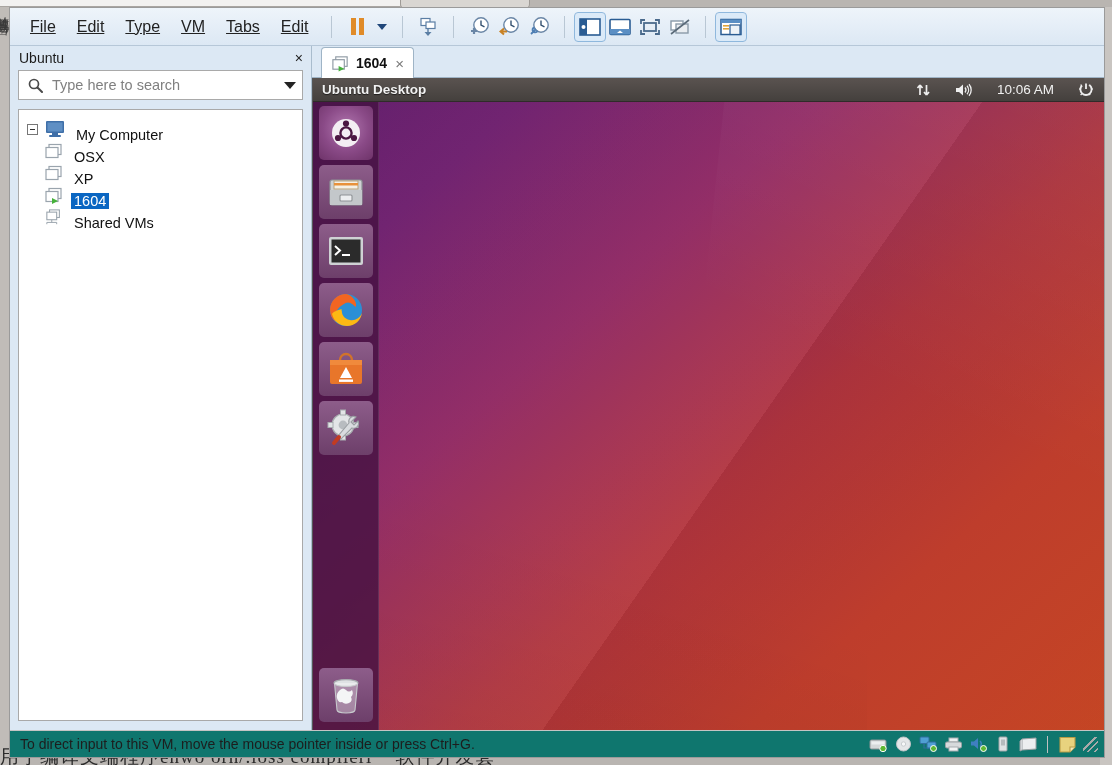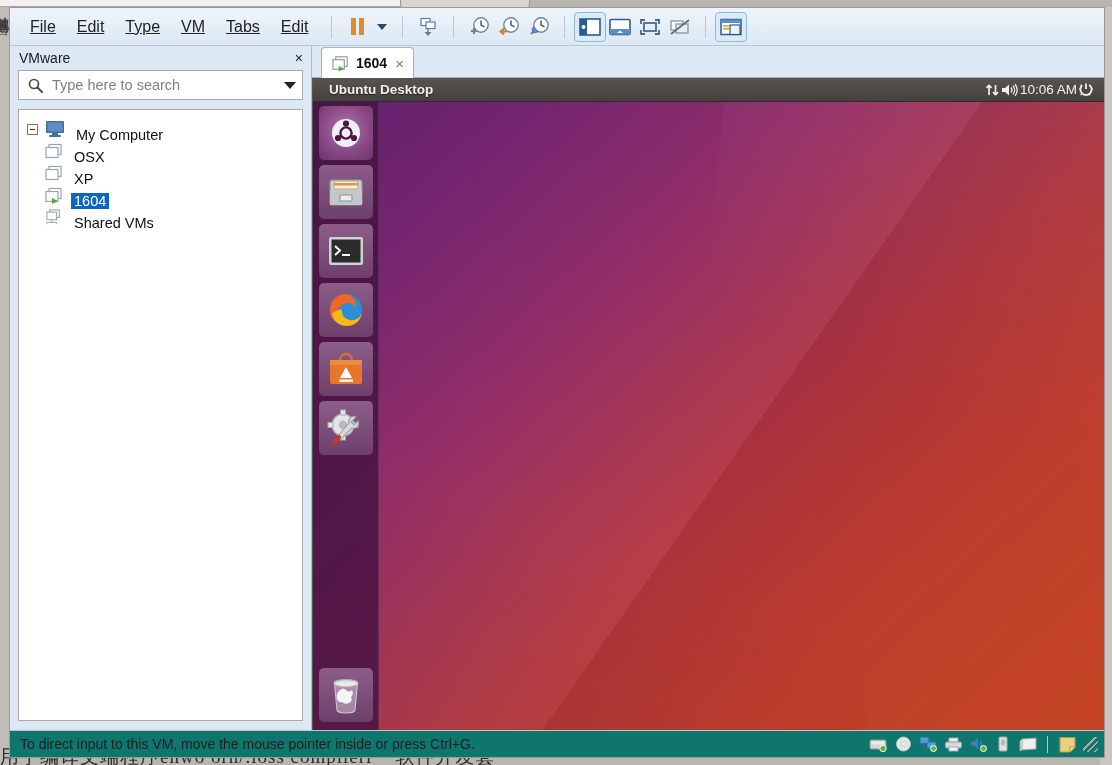--- a/index.html
+++ b/index.html
@@ -188,25 +188,25 @@
     border-left: 1px solid #555;
   }
   .ubuntu-panel {
     position: absolute; left: 0; top: 0; right: 0; height: 24px;
     background: linear-gradient(#5a5350, #44403d);
     display: flex; align-items: center; z-index: 5;
     border-bottom: 1px solid #2f2b29;
   }
   .panel-title {
     font-size: 13.5px; font-weight: bold; color: #f2f2f2;
-    margin-left: 16px; text-shadow: 0 1px 1px rgba(0,0,0,.6);
+    margin-left: 9px; text-shadow: 0 1px 1px rgba(0,0,0,.6);
   }
   .panel-right {
     margin-left: auto; display: flex; align-items: center;
-    gap: 1px; padding-right: 10px; color: #ececec;
+    gap: 24px; padding-right: 10px; color: #ececec;
   }
   .panel-clock { font-size: 13.5px; color: #f0f0f0; }
 
   .desk {
     position: absolute; left: 0; top: 24px; right: 0; bottom: 0;
     background:
       linear-gradient(138deg,
         #5b1566 0%, #6b1a6b 14%, #8e2560 34%,
         #b3353f 56%, #c8402e 76%, #cf4926 100%);
     overflow: hidden;
@@ -374,21 +374,21 @@
         <rect x="3" y="10" width="6" height="1.6" fill="#e0a53a"></rect>
         <rect x="10" y="7" width="10" height="9.5" fill="#eef3f8" stroke="#2a5c93" stroke-width="1.2"></rect>
       </svg>
     </div>
   </div>
 
   <div class="body-row">
 
     <div class="library">
       <div class="lib-head">
-        <span>VMware</span>
+        <span>Ubuntu</span>
         <span class="lib-close">×</span>
       </div>
 
       <div class="search-wrap">
         <svg width="15" height="15" viewBox="0 0 15 15">
           <circle cx="6" cy="6" r="4.5" fill="none" stroke="#4a4a4a" stroke-width="1.7"></circle>
           <path d="M9.5 9.5 L14 14" stroke="#4a4a4a" stroke-width="2" stroke-linecap="round"></path>
         </svg>
         <input value="" placeholder="Type here to search" style="">
         <span class="sb-caret"></span>

